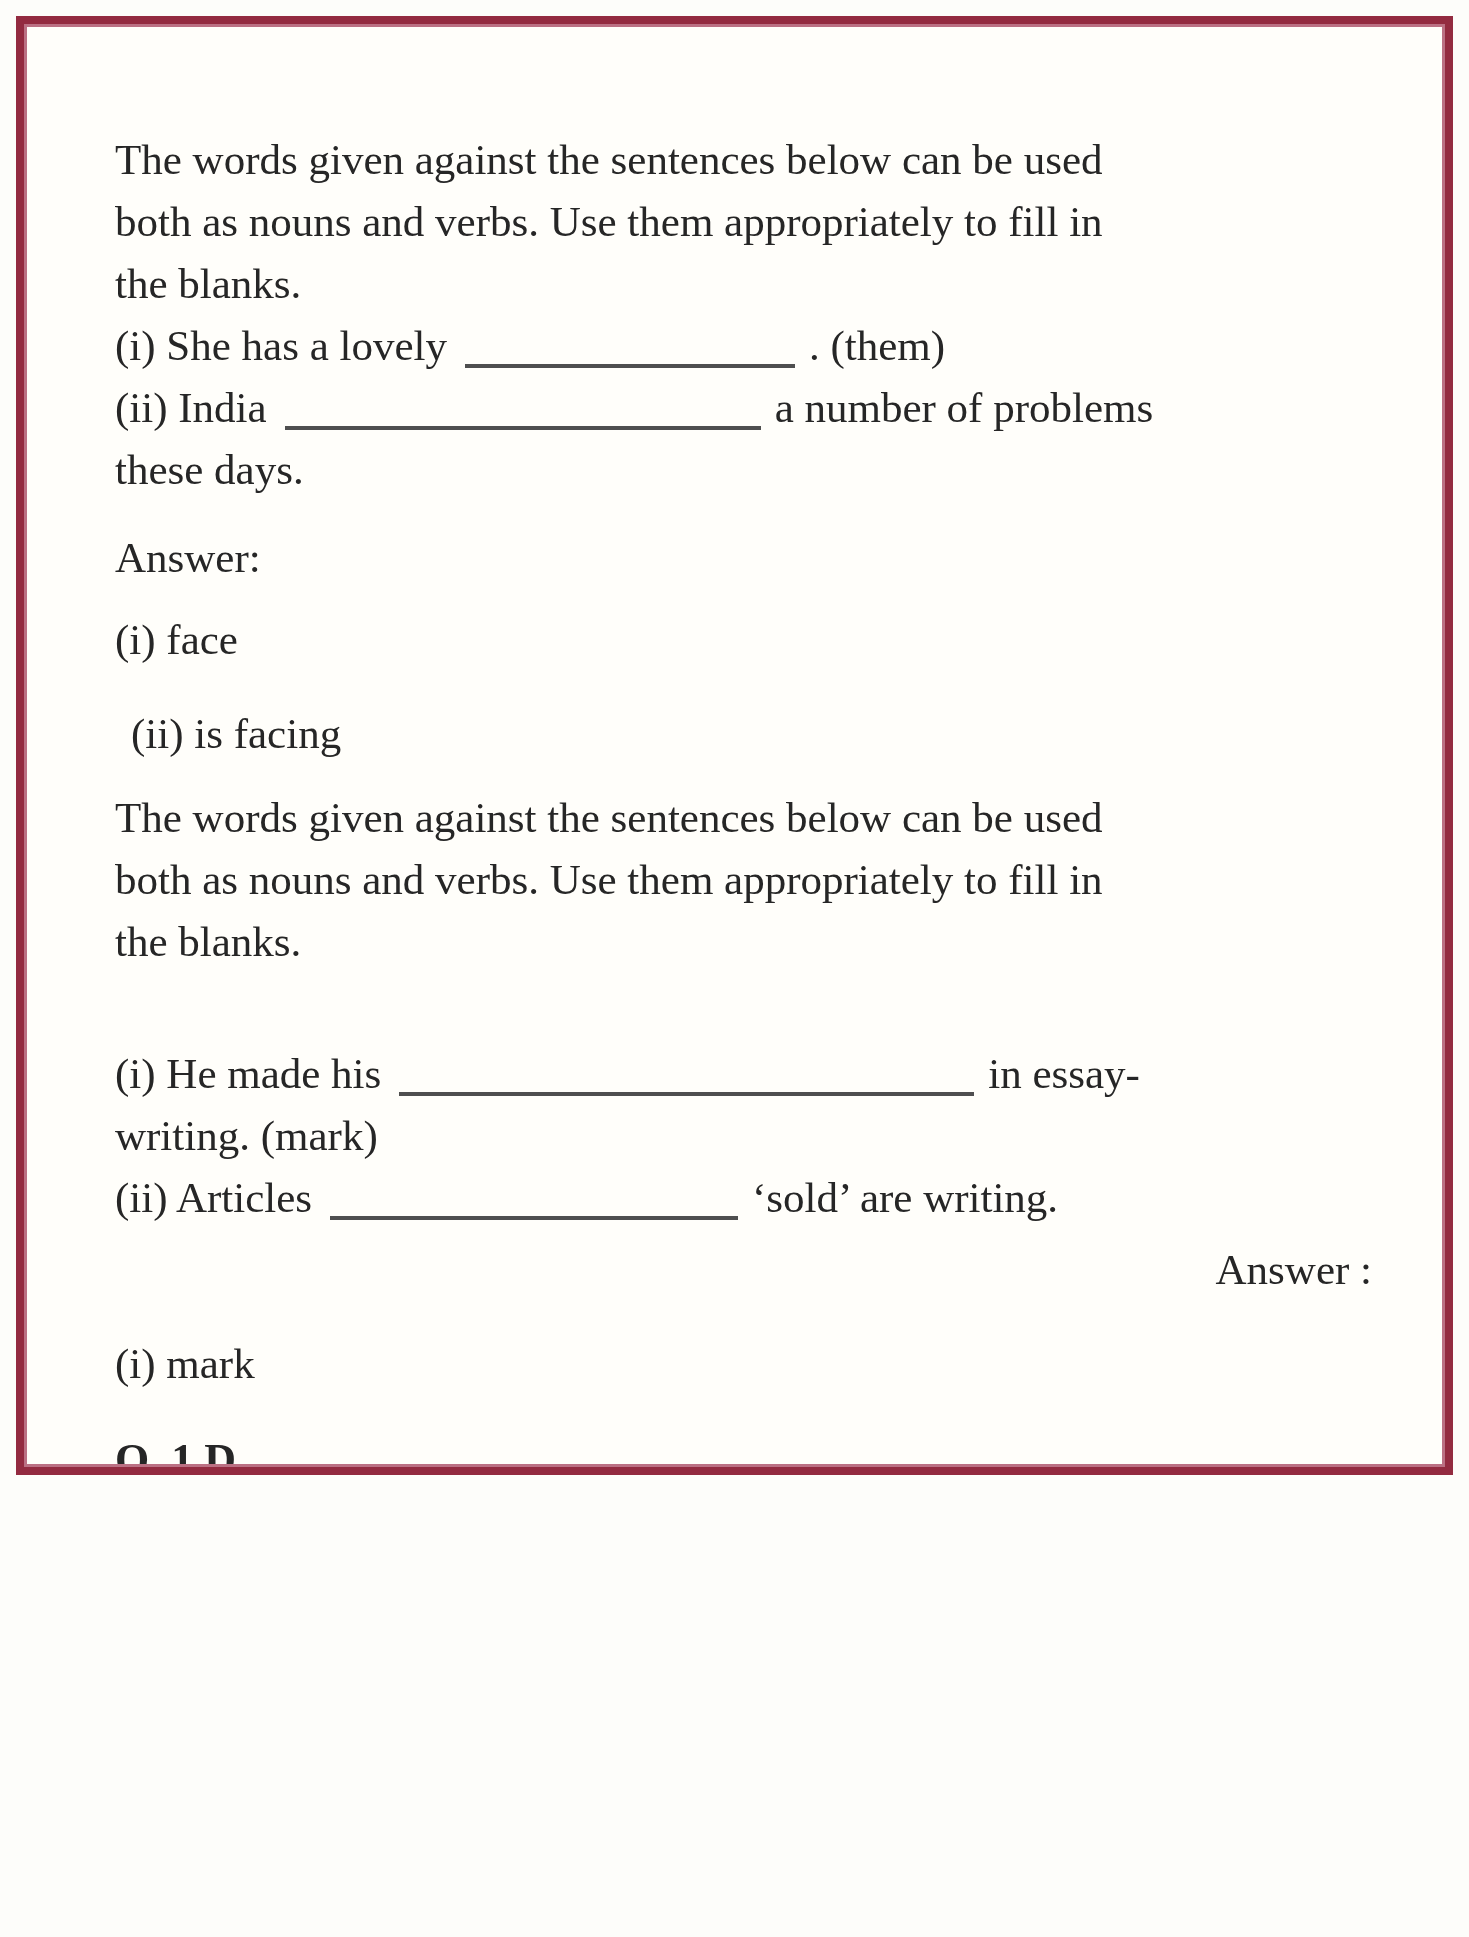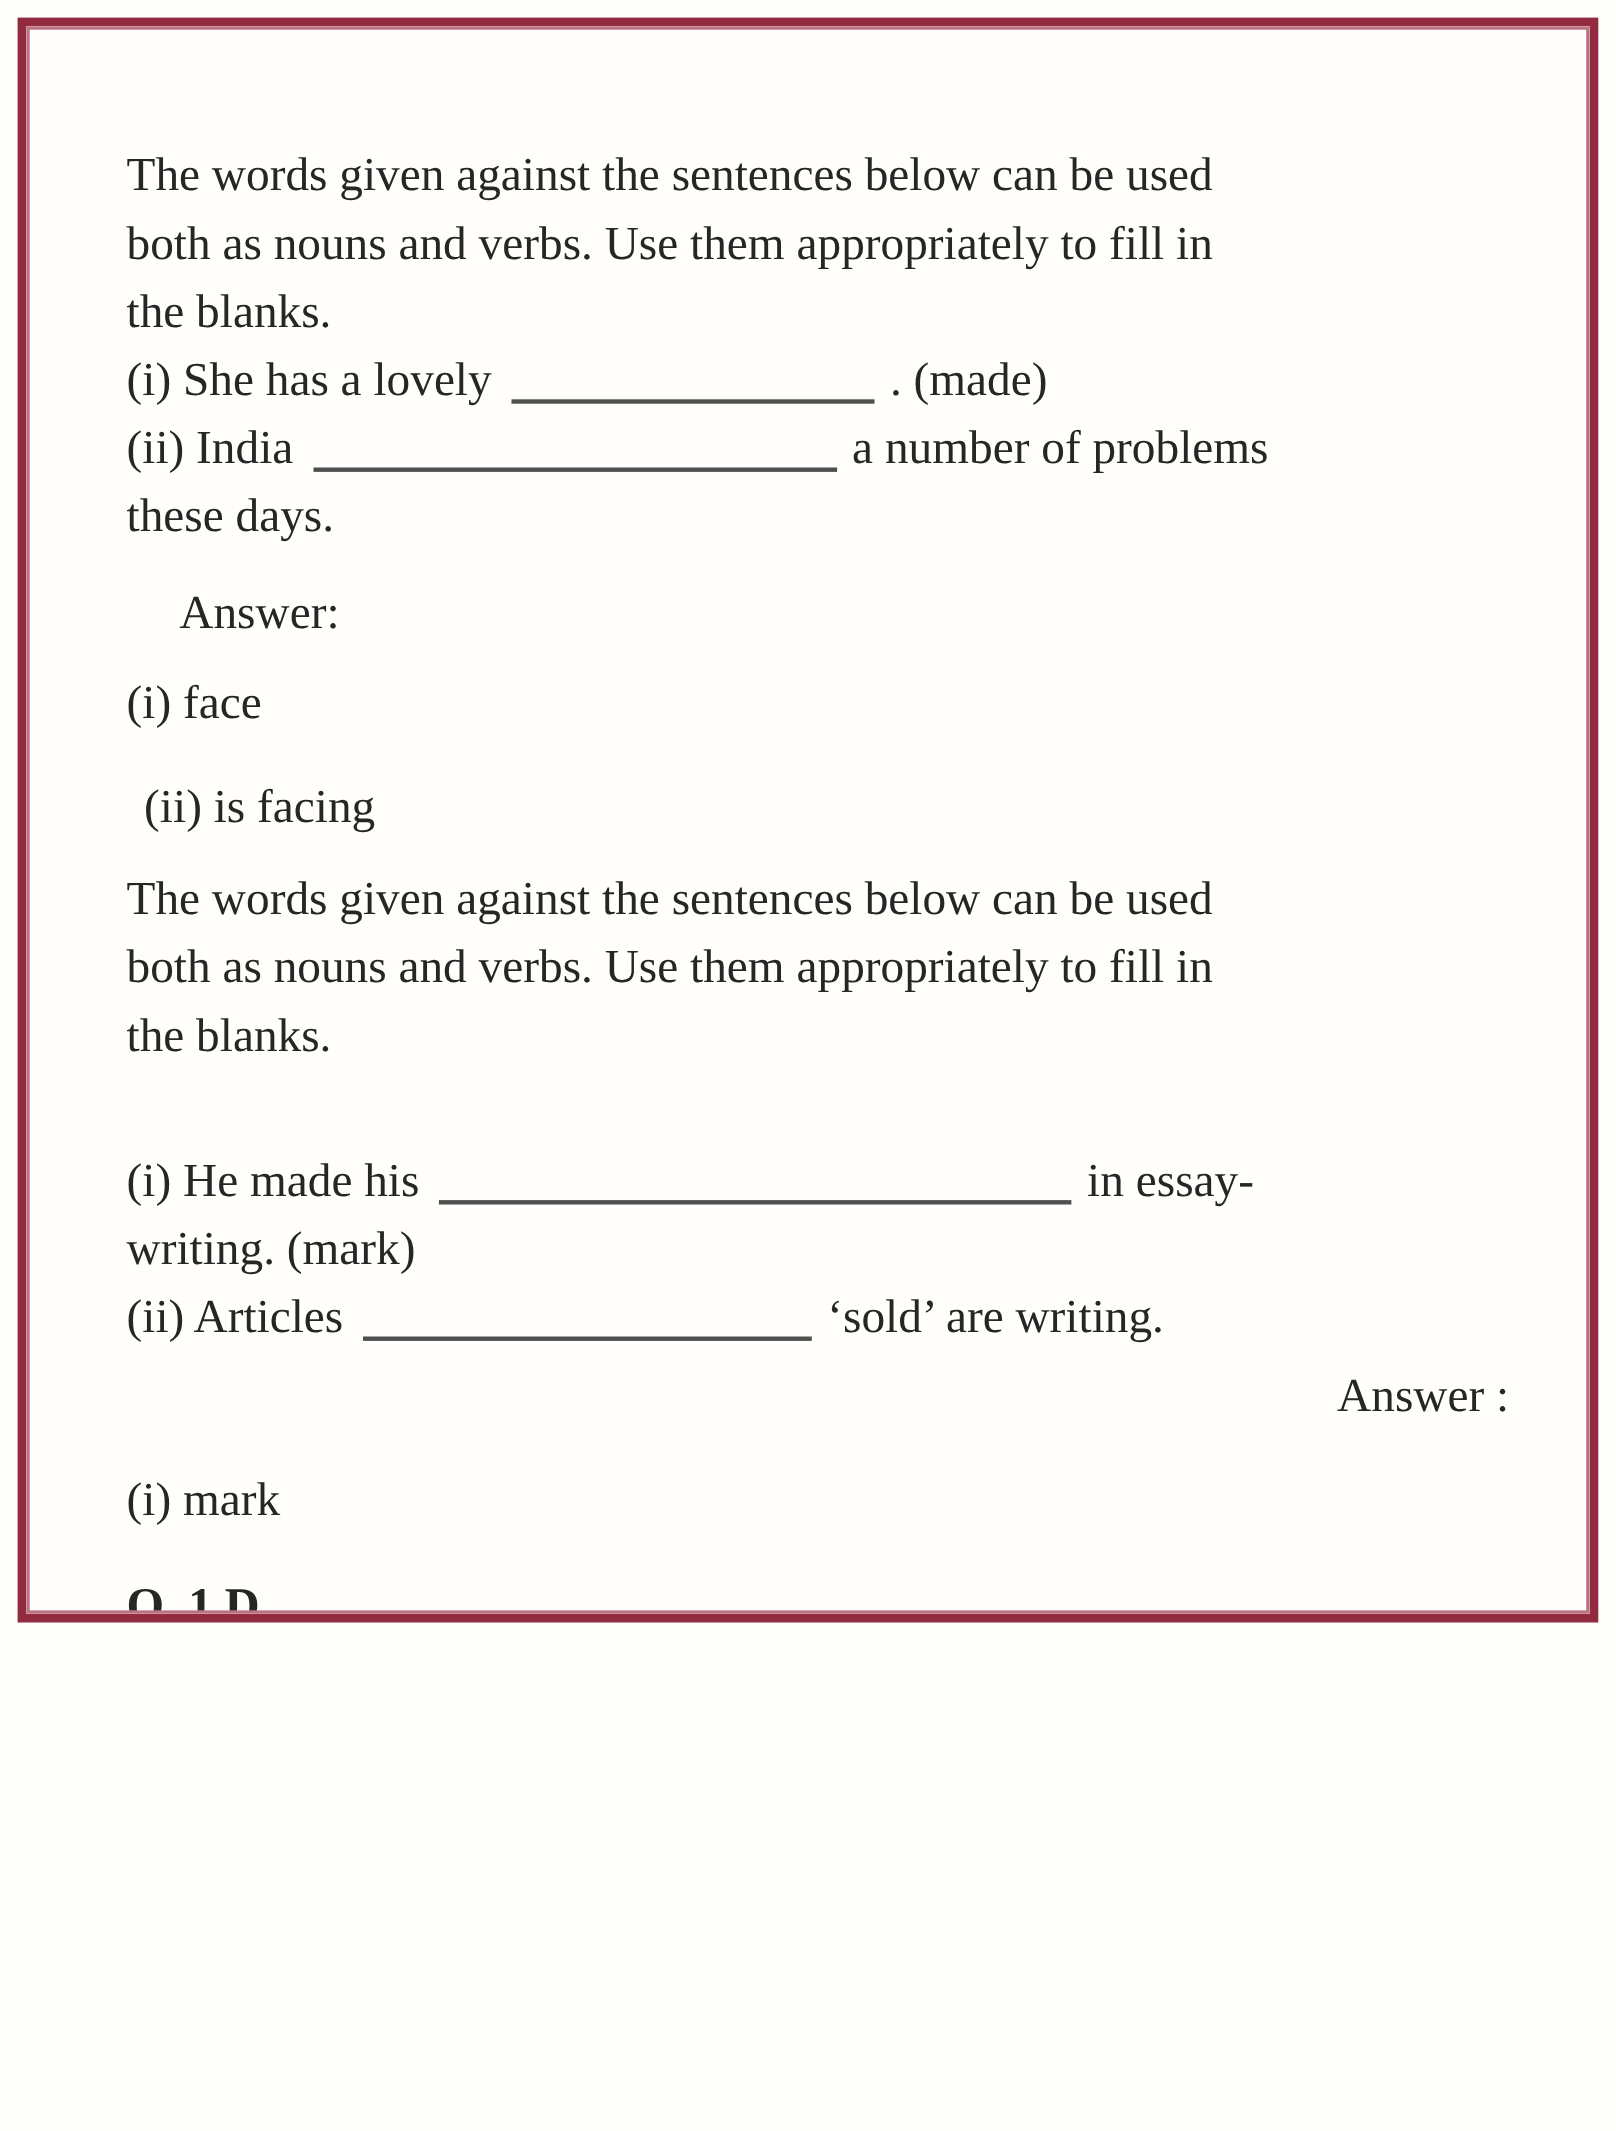--- a/index.html
+++ b/index.html
@@ -54,21 +54,21 @@
     display: inline-block;
     border-bottom: 4px solid #4f4f4f;
     height: 30px;
     margin: 0 14px 0 18px;
     vertical-align: -8px;
   }
   .w330 { width: 330px; }
   .w476 { width: 476px; }
   .w575 { width: 575px; }
   .w408 { width: 408px; }
-  .gap-answer   { margin-top: 26px; margin-left: 48px; }
+  .gap-answer   { margin-top: 26px; }
   .gap-ans1     { margin-top: 20px; }
   .gap-ans2     { margin-top: 32px; }
   .gap-q1c      { margin-top: 92px; }
   .gap-intro2   { margin-top: 22px; }
   .gap-items2   { margin-top: 70px; }
   .gap-answer2  { margin-top: 10px; text-align: right; }
   .gap-mark     { margin-top: 32px; }
   .gap-marked   { margin-top: 28px; }
   .gap-q1d      { margin-top: 34px; }
 </style>
@@ -79,21 +79,21 @@
   <div class="frame-outer"></div>
   <div class="frame-inner"></div>
 
   <div class="content">
 
     <div>
       <div class="line">The words given against the sentences below can be used</div>
       <div class="line">both as nouns and verbs. Use them appropriately to fill in</div>
       <div class="line">the blanks.</div>
 
-      <div class="line"><span>(i) She has a lovely</span><span class="blank w330"></span><span>. (made)</span></div>
+      <div class="line"><span>(i) She has a lovely</span><span class="blank w330"></span><span>. (them)</span></div>
 
       <div class="line"><span>(ii) India</span><span class="blank w476"></span><span>a number of problems</span></div>
 
       <div class="line">these days.</div>
 
       <div class="line gap-answer">Answer:</div>
       <div class="line gap-ans1">(i) face</div>
       <div class="line gap-ans2 indent">(ii) is facing</div>
     </div>
 

